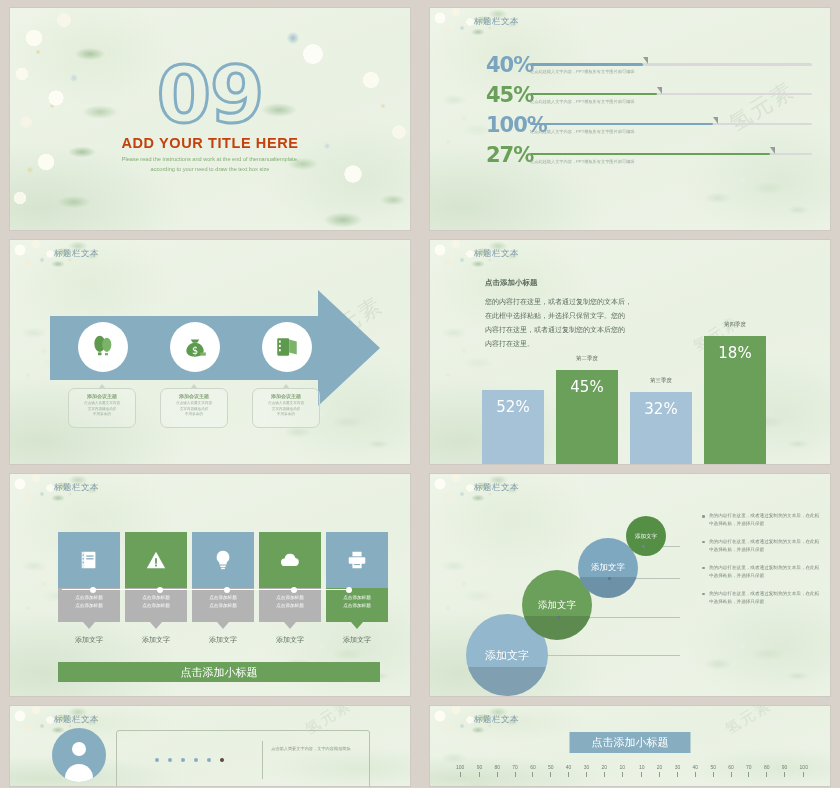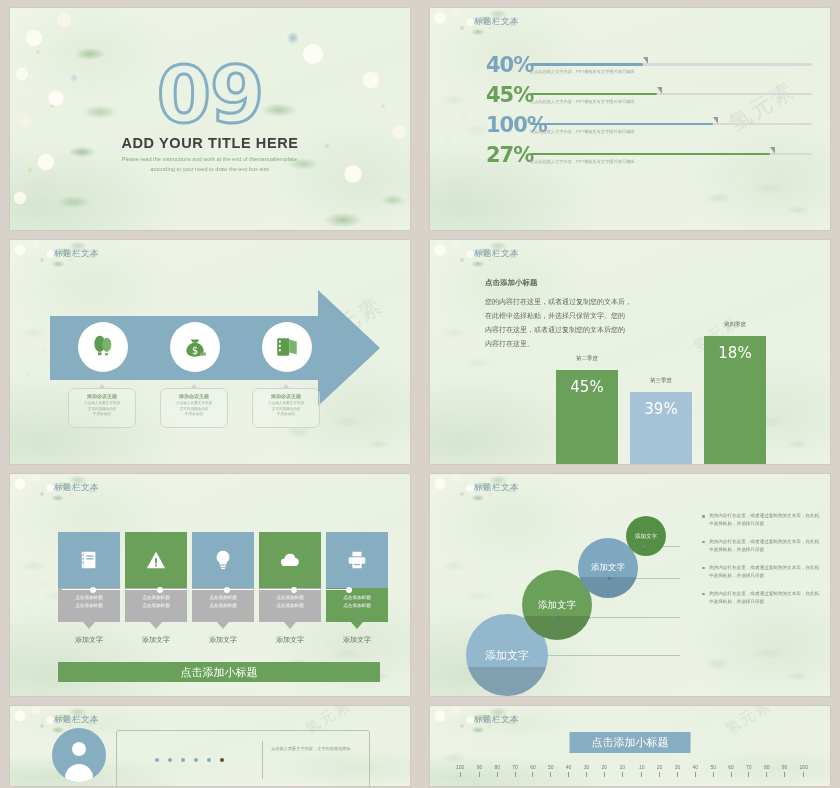--- a/index.html
+++ b/index.html
@@ -76,21 +76,21 @@
   }
 
   
   .cover-inner { position:absolute; inset:0; display:flex; flex-direction:column;
     align-items:center; justify-content:center; }
   .big-num {
     font-size:78px; line-height:.84; font-weight:700; color:#83aec4;
     letter-spacing:-1px; font-family:"DejaVu Sans",sans-serif;
     -webkit-text-stroke:3px #83aec4; color:transparent;
   }
-  .cover-title { margin-top:6px; font-size:14.5px; font-weight:700; color:#404040; letter-spacing:.6px;}
+  .cover-title { margin-top:6px; font-size:14.5px; font-weight:700; color:#c2410c; letter-spacing:.6px;}
   .cover-sub { margin-top:4px; width:200px; text-align:center; font-size:5.6px;
     line-height:1.75; color:#84ae74; }
   .cover-floral-l { position:absolute; left:-6px; top:-6px; width:150px; height:230px; }
   .cover-floral-r { position:absolute; right:-8px; top:6px; width:165px; height:225px; }
 
   
   .pbars { position:absolute; left:56px; top:48px; right:18px;text-align:right; }
   .prow { display:flex; align-items:flex-start; margin-bottom:11px; position:relative; }
   .pnum { font-size:21px; font-weight:800; line-height:.9; width:44px;
     font-family:"DejaVu Sans",sans-serif; letter-spacing:-1px; }
@@ -360,26 +360,27 @@
 
       <div class="bodytext">
         <div class="h">点击添加小标题</div>
         <p>您的内容打在这里，或者通过复制您的文本后，</p>
         <p>在此框中选择粘贴，并选择只保留文字。您的</p>
         <p>内容打在这里，或者通过复制您的文本后您的</p>
         <p>内容打在这里。</p>
       </div>
 
       <div class="bchart">
+        <div class="bar" style="left:0px;width:62px;height:74px;background:#a6c2d6">52%</div>
 
         <div class="blabel" style="left:74px;bottom:102px;width:62px">第二季度</div>
         <div class="bar" style="left:74px;width:62px;height:94px;background:#6ba05b">45%</div>
 
         <div class="blabel" style="left:148px;bottom:80px;width:62px">第三季度</div>
-        <div class="bar" style="left:148px;width:62px;height:72px;background:#a6c2d6">39%</div>
+        <div class="bar" style="left:148px;width:62px;height:72px;background:#a6c2d6">32%</div>
 
         <div class="blabel" style="left:222px;bottom:136px;width:62px">第四季度</div>
         <div class="bar" style="left:222px;width:62px;height:128px;background:#6ba05b">18%</div>
       </div>
     </div>
   </div>
 
   <div class="cell">
     <div class="slide">
       <div class="wash"></div>

